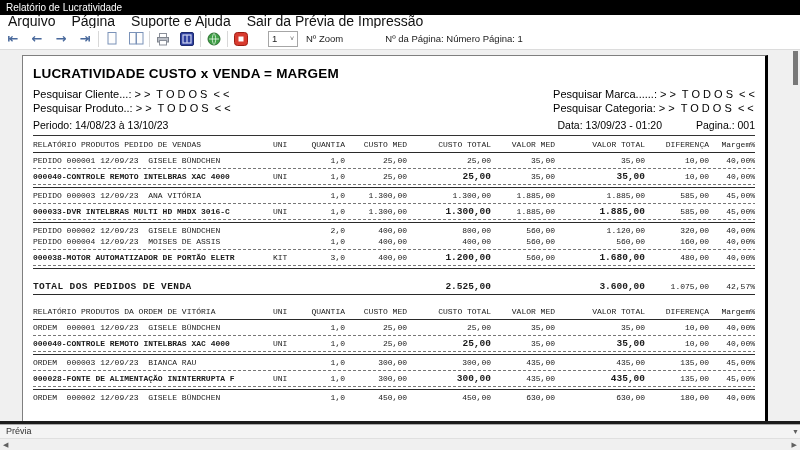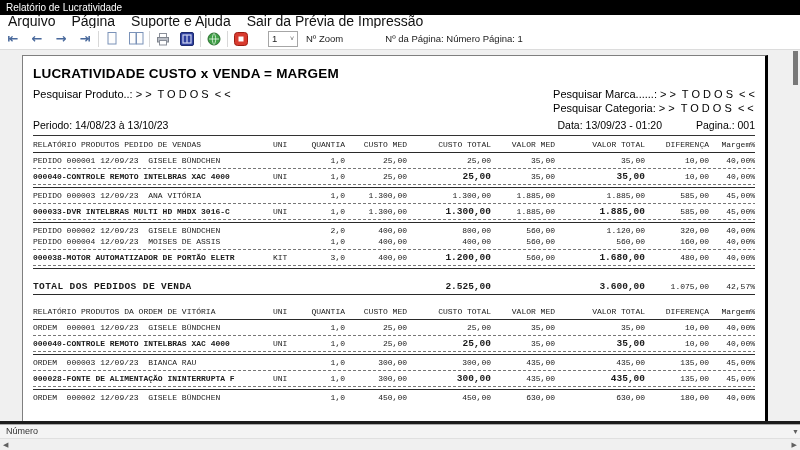--- a/index.html
+++ b/index.html
@@ -170,20 +170,21 @@
   <span class="tb-label page">Nº da Página: Número Página: 1</span>
 </div>
 
 <div id="preview">
   <div id="page">
     <div class="rpt-titles">
       <span class="rpt-title">LUCRATIVIDADE CUSTO x VENDA = MARGEM</span>
     </div>
     <div class="rpt-filters">
       <div class="filter-col">
+        <div class="filter-line">Pesquisar Cliente...: &gt; &gt;  T O D O S  &lt; &lt;</div>
         <div class="filter-line">Pesquisar Produto..: &gt; &gt;  T O D O S  &lt; &lt;</div>
       </div>
       <div class="filter-col">
         <div class="filter-line">Pesquisar Marca......: &gt; &gt;  T O D O S  &lt; &lt;</div>
         <div class="filter-line">Pesquisar Categoria: &gt; &gt;  T O D O S  &lt; &lt;</div>
       </div>
     </div>
     <div class="rpt-meta">
       <span class="meta-left">Periodo: 14/08/23 à 13/10/23</span>
       <span class="meta-right">
@@ -381,19 +382,19 @@
       </div>
   </div>
 </div>
 
 <div id="vscroll">
   <div class="thumb"></div>
   <div class="down-arrow">▼</div>
 </div>
 
 <div id="statusbar">
-  <span>Número</span>
+  <span>Prévia</span>
 </div>
 
 <div id="hscroll">
   <span class="arrow left">◀</span>
   <span class="arrow right">▶</span>
 </div>
 
 </body></html>

